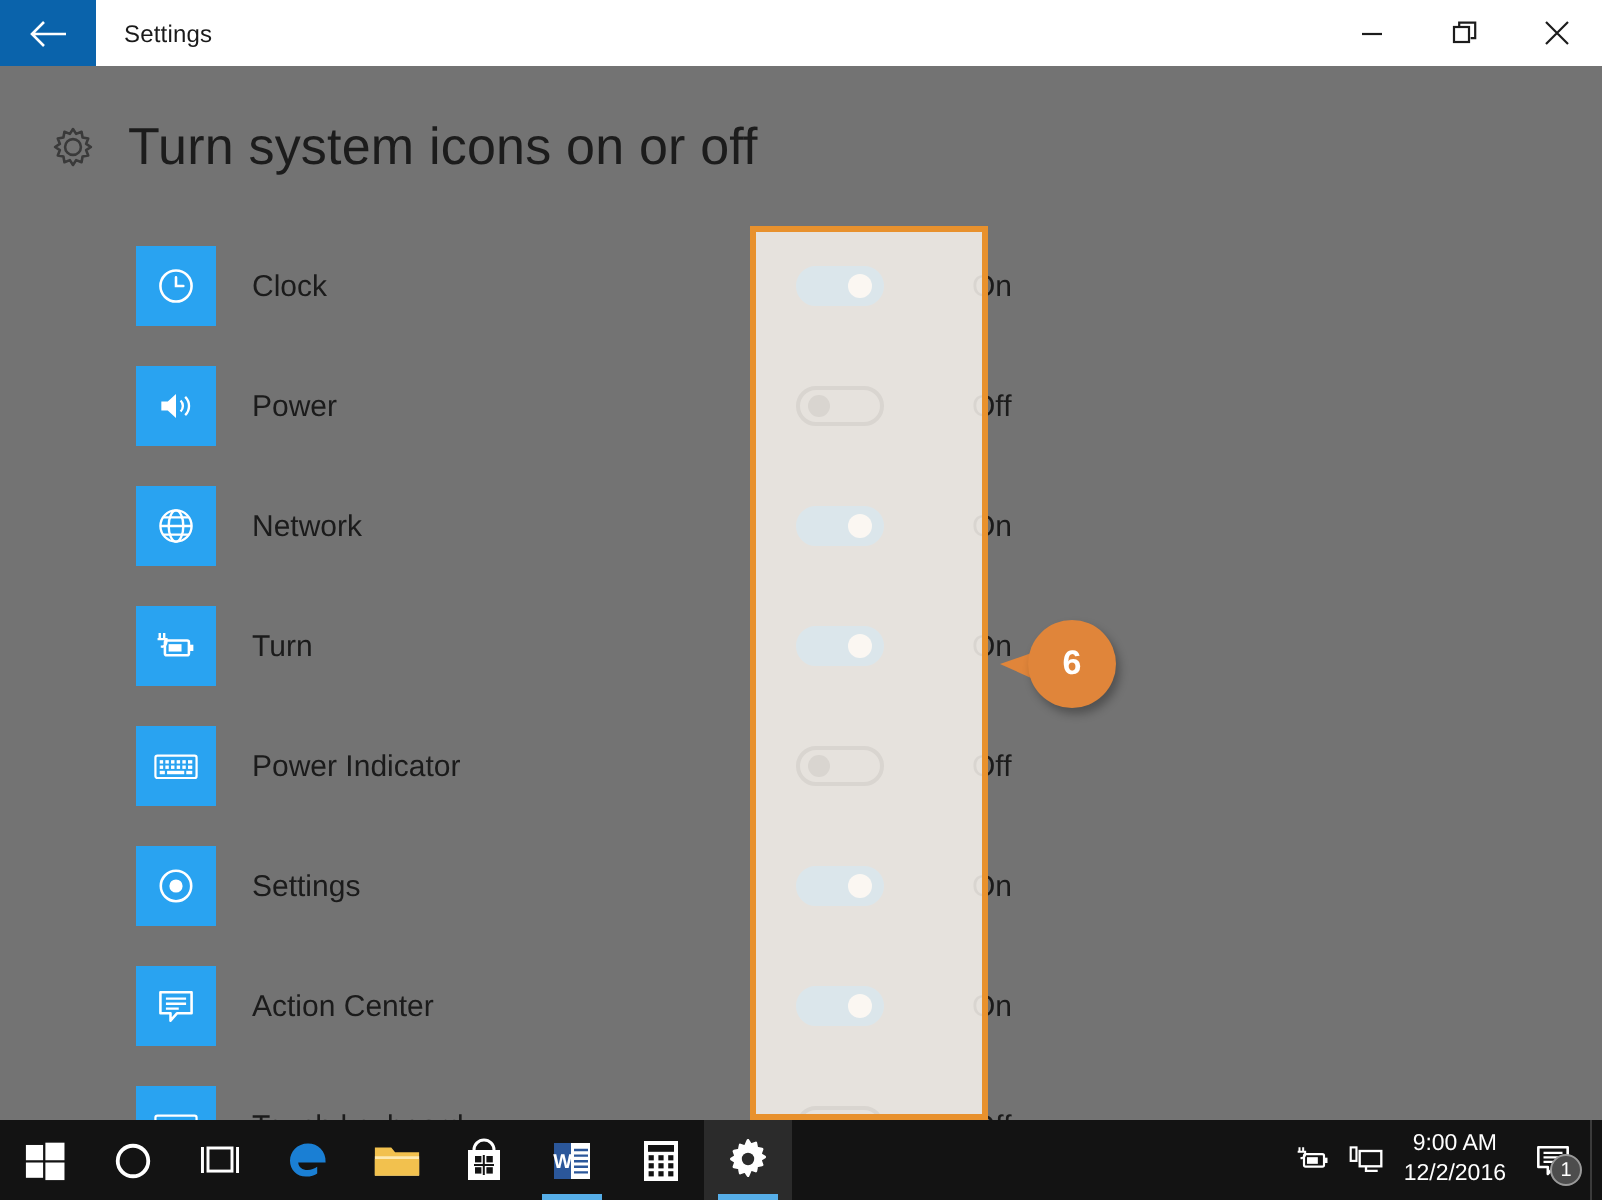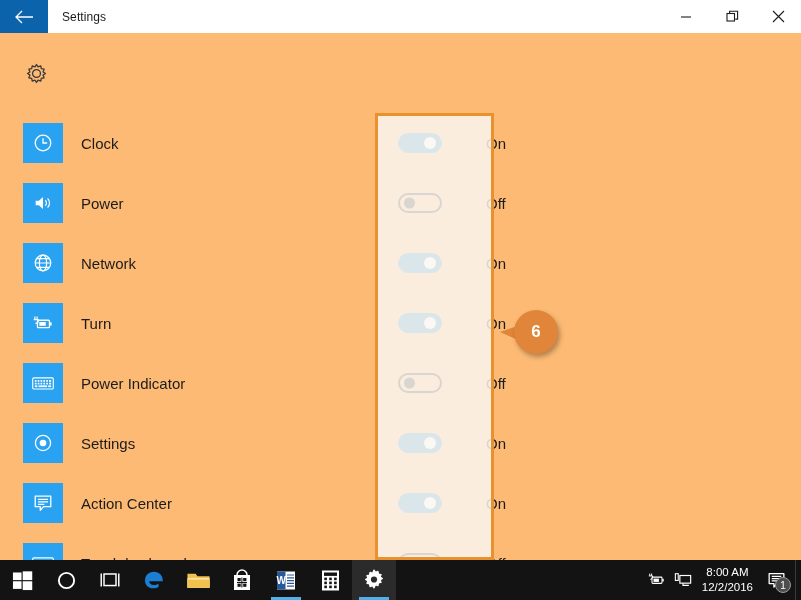--- a/index.html
+++ b/index.html
@@ -2,21 +2,21 @@
 <html><head>
 <meta charset="utf-8">
 <style>
   * { box-sizing: border-box; margin: 0; padding: 0; }
   html, body {
     width: 801px; height: 600px;
     overflow: hidden;
     font-family: "Liberation Sans", sans-serif;
     background: #ffffff;
   }
-  #app { position: relative; width: 801px; height: 600px; background: #fdba74; }
+  #app { position: relative; width: 801px; height: 600px; background: #737373; }
 
   
   .titlebar {
     position: absolute; top: 0; left: 0; width: 801px; height: 33px;
     background: #ffffff; display: flex; align-items: stretch;
   }
   .back-btn {
     width: 48px; height: 33px; background: #0a63ab;
     display: flex; align-items: center; justify-content: center;
     cursor: pointer;
@@ -42,21 +42,21 @@
   .gear-head { margin-left: 23px; width: 26px; height: 26px; display:flex; align-items:center; justify-content:center;}
   .page-title {
     margin-left: 15px;
     font-size: 26px; font-weight: 400; color: #1c1c1c; letter-spacing: .1px;
     white-space: nowrap;
   }
 
   
   .list { position: absolute; top: 113px; left: 0; width: 801px; height: 447px; overflow: hidden; }
   .row {
-    position: relative; height: 60px; display: flex; align-items: center;
+    position: relative; height: 60px; display: flex; align-items: center; padding-left: 45px;
   }
   .tile {
     margin-left: 23px; width: 40px; height: 40px; background: #29a3f1;
     display: flex; align-items: center; justify-content: center; flex: 0 0 auto;
   }
   .row-label {
     margin-left: 18px; font-size: 15px; color: #1b1b1b; white-space: nowrap;
   }
   .toggle-cell {
     position: absolute; left: 398px; top: 0; height: 60px;
@@ -167,20 +167,21 @@
     </div>
   </div>
 
   <div class="page-header">
     <div class="gear-head">
       <svg width="25" height="25" viewBox="0 0 24 24">
         <path d="M12 8.2a3.8 3.8 0 1 0 0 7.6 3.8 3.8 0 0 0 0-7.6z" fill="none" stroke="#3a3a3a" stroke-width="1.25"></path>
         <path d="M12 1.6l1.5 2.3 2.6-1 .5 2.7 2.7.5-1 2.6 2.3 1.5-2.3 1.5 1 2.6-2.7.5-.5 2.7-2.6-1L12 18.8l-1.5-2.3-2.6 1-.5-2.7-2.7-.5 1-2.6L3.4 10.2l2.3-1.5-1-2.6 2.7-.5.5-2.7 2.6 1z" transform="translate(0,1.8)" fill="none" stroke="#3a3a3a" stroke-width="1.25" stroke-linejoin="round"></path>
       </svg>
     </div>
+    <div class="page-title">Turn system icons on or off</div>
   </div>
 
   <div class="list">
 
     <div class="row">
       <div class="tile">
         <svg width="22" height="22" viewBox="0 0 24 24">
           <circle cx="12" cy="12" r="8.5" fill="none" stroke="#ffffff" stroke-width="1.4"></circle>
           <path d="M12 7.3 V12 H16" fill="none" stroke="#ffffff" stroke-width="1.4" stroke-linecap="round"></path>
         </svg>
@@ -456,21 +457,21 @@
         </svg>
       </div>
       <div class="tray-icon">
         <svg width="20" height="18" viewBox="0 0 22 20">
           <rect x="7.5" y="5" width="12" height="8.5" fill="none" stroke="#ffffff" stroke-width="1.3"></rect>
           <path d="M11 13.5 V16 H17.5" fill="none" stroke="#ffffff" stroke-width="1.3"></path>
           <rect x="2.5" y="3" width="3.2" height="7.5" fill="none" stroke="#ffffff" stroke-width="1.2"></rect>
         </svg>
       </div>
       <div class="clockbox">
-        <span>8:00 AM</span>
+        <span>9:00 AM</span>
         <span>12/2/2016</span>
       </div>
       <div class="action-center">
         <svg width="19" height="19" viewBox="0 0 22 22">
           <path d="M2.5 3 H19.5 V14.5 H11.5 L8 18.5 V14.5 H2.5 Z" fill="none" stroke="#ffffff" stroke-width="1.5" stroke-linejoin="round"></path>
           <path d="M5.5 6.3 H16.5 M5.5 8.9 H16.5 M5.5 11.5 H12.5" stroke="#ffffff" stroke-width="1.4"></path>
         </svg>
         <div class="ac-badge">1</div>
       </div>
       <div class="showdesktop"></div>

